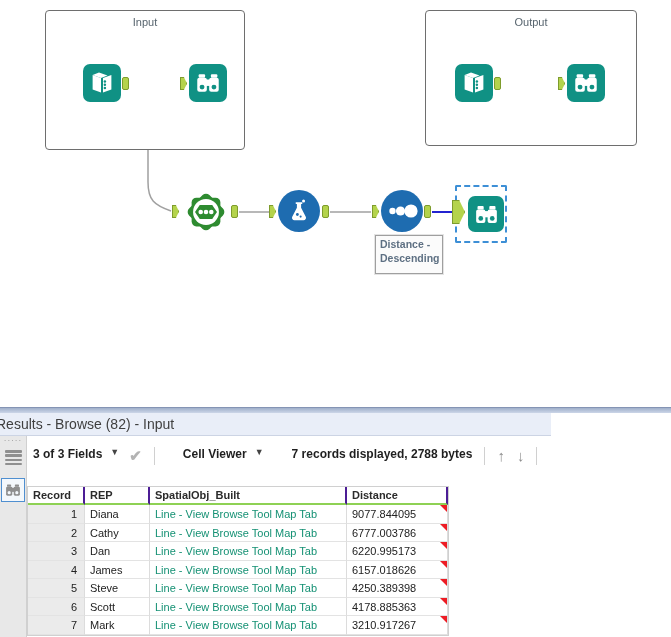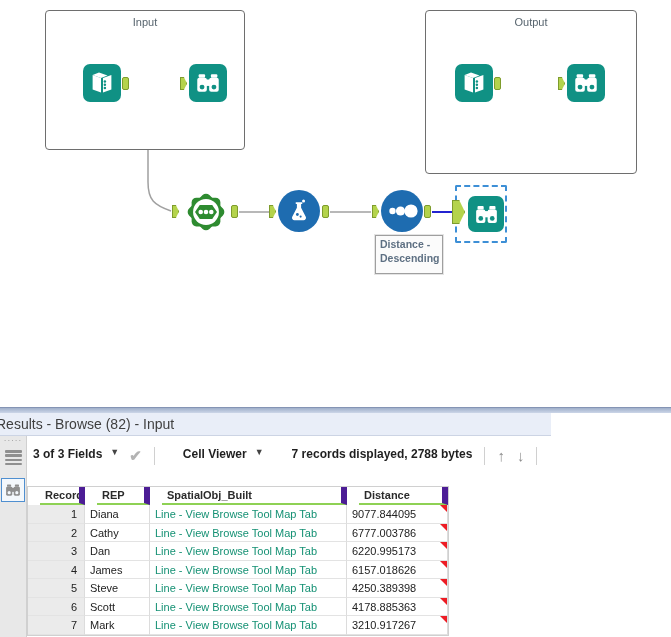--- a/index.html
+++ b/index.html
@@ -77,22 +77,22 @@
   .check { color:#b3b3b3; font-size:15px; font-weight:700; margin-left:10px; }
   .tb-div { width:1px; height:18px; background:#d0d0d0; margin-left:12px; }
   .tb-sp { margin-left:28px; }
   .arrow { color:#8f8f8f; font-size:15px; font-weight:400; margin-left:12px; }
   
   .rtable { position:absolute; left:28px; top:51px; width:420px; outline:1px solid #d0d0d0; }
   .thead, .tbody { display:grid; grid-template-columns:57px 65px 197px 101px; }
   .thead { height:18px; }
   .th {
     font-size:11px; font-weight:700; color:#2b2b2b; line-height:16px; padding-left:5px;
-    background:#fff; border-right:6px solid #4c1d95; border-bottom:2px solid #8ed154;
-    overflow:hidden; white-space:nowrap;margin-left:12px;
+    background:#fff; border-right:2px solid #4c1d95; border-bottom:2px solid #8ed154;
+    overflow:hidden; white-space:nowrap;
   }
   .tbody { grid-auto-rows:18.57px; }
   .tr { display:contents; }
   .td {
     font-size:11px; color:#222; line-height:18.5px;
     border-right:1px solid #dcdcdc; border-bottom:1px solid #e3e3e3;
     overflow:hidden; white-space:nowrap; background:#fff;
   }
   .td.rec { background:#ebebeb; text-align:right; padding-right:7px; }
   .td.rep, .td.spa, .td.dis { padding-left:5px; }
@@ -114,21 +114,21 @@
     <path d="M501,83 L559,83" stroke="#a0a0a0" stroke-width="1.5" fill="none"></path>
     <path d="M239,212 L269,212" stroke="#a0a0a0" stroke-width="1.5" fill="none"></path>
     <path d="M330,212 L371,212" stroke="#a0a0a0" stroke-width="1.5" fill="none"></path>
     <path d="M432,212 L453,212" stroke="#2323d0" stroke-width="2" fill="none"></path>
   </svg>
 
   <div class="tool-container" style="left:45px; top:10px; width:200px; height:140px;">
     <div class="container-title">Input</div>
   </div>
 
-  <div class="tool-container" style="left:425px; top:10px; width:212px; height:164px;">
+  <div class="tool-container" style="left:425px; top:10px; width:212px; height:136px;">
     <div class="container-title">Output</div>
   </div>
 
   <div class="tool-sq" style="left:83px; top:64px;">
     <svg width="30" height="30" viewBox="0 0 24 24">
       <path d="M4.5 5.5 L11.2 7.9 V19.6 L4.5 17.2 Z" fill="#fff"></path>
       <path d="M19.5 5.5 L12.8 7.9 V19.6 L19.5 17.2 Z" fill="#fff"></path>
       <path d="M4.5 5.5 L9.6 3.5 L16.4 5.9 L11.2 7.9 Z" fill="#fff"></path>
       <circle cx="14.3" cy="10.8" r="1" fill="#109184"></circle>
       <circle cx="14.3" cy="13.4" r="1" fill="#109184"></circle>

